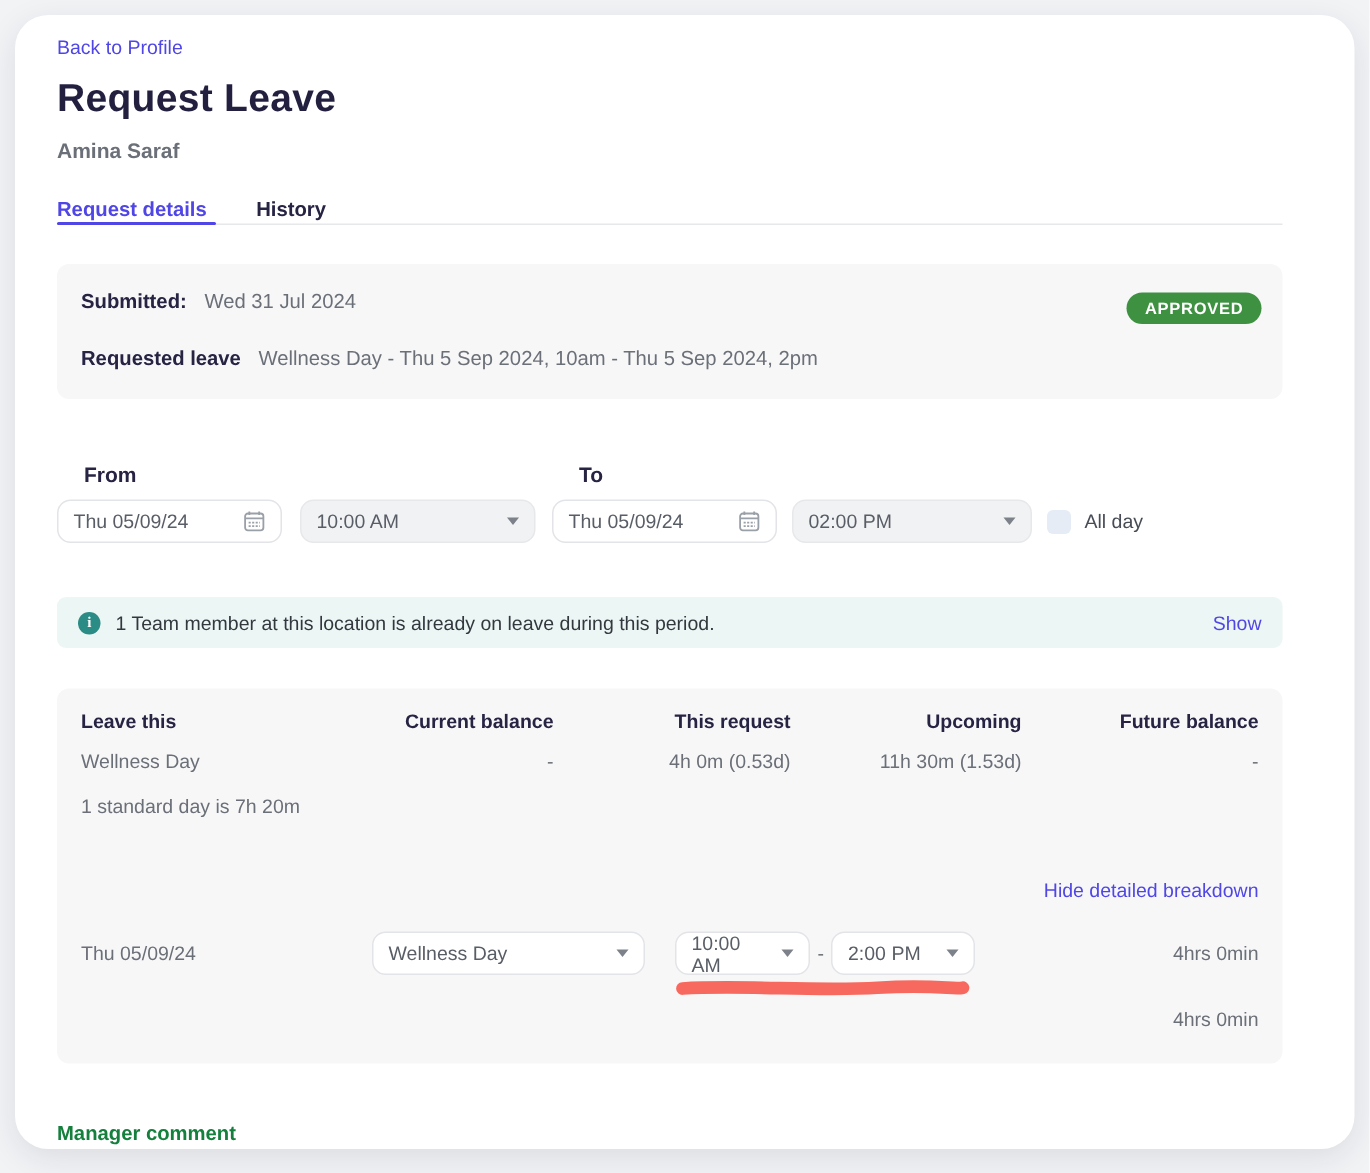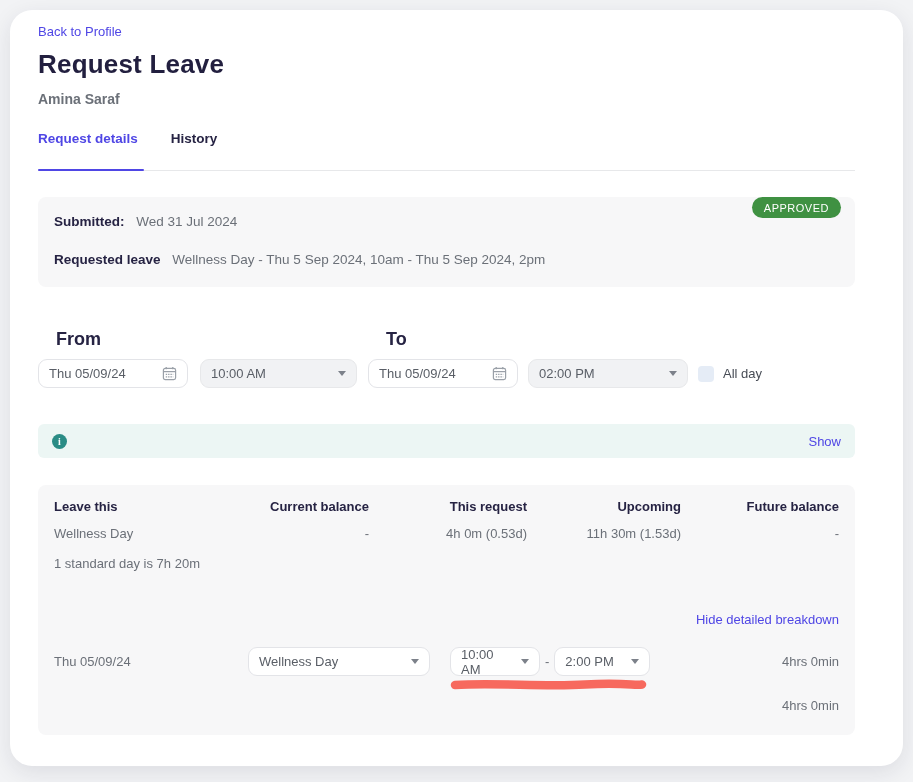--- a/index.html
+++ b/index.html
@@ -19,44 +19,44 @@
     padding: 12px 48px 40px 28px;
     overflow: hidden;
   }
   a, .link { color: #4f46e5; text-decoration: none; cursor: pointer; }
   .back-link { font-size: 13px; display: inline-block; margin-top: 2px; }
   h1 { font-size: 26px; font-weight: 700; color: #221f3f; margin: 9px 0 11px; letter-spacing: .2px; }
   .subtitle { font-size: 14px; font-weight: 700; color: #6b7078; margin-bottom: 24px; }
 
   
   .tabs { display: flex; gap: 33px; border-bottom: 1px solid #e7e8ea; }
-  .tab { font-size: 13.5px; font-weight: 700; padding-bottom: 24px; cursor: pointer; color: #262343; position: relative; }
+  .tab { font-size: 13.5px; font-weight: 700; padding-bottom: 2px; cursor: pointer; color: #262343; position: relative; }
   .tab.active { color: #4f46e5; }
   .tab.active::after {
     content: ""; position: absolute; left: 0; right: -6px; bottom: -1px;
     height: 2.5px; background: #4f46e5; border-radius: 2px;
   }
 
   
   .summary {
     margin-top: 26px; background: #f7f7f8; border-radius: 8px;
     padding: 17px 16px 20px 16px; position: relative;
   }
   .summary-row { font-size: 13.5px; margin-bottom: 0; }
   .summary-row + .summary-row { margin-top: 23px; }
   .summary-label { font-weight: 700; color: #262343; margin-right: 8px; }
   .summary-value { color: #6b7078; }
   .badge {
-    position: absolute; top: 0; right: 14px;
-    background: #3f9142; color: #fff; font-size: 11px; font-weight: 400;
+    position: absolute; top: 19px; right: 14px;
+    background: #3f9142; color: #fff; font-size: 11px; font-weight: 700;
     letter-spacing: .5px; padding: 5px 12px 4px; border-radius: 13px;
   }
 
   
-  .form-labels { display: flex; margin-top: 42px; font-size: 18px; font-weight: 700; color: #262343; padding-left: 18px; }
+  .form-labels { display: flex; margin-top: 42px; font-size: 14px; font-weight: 700; color: #262343; padding-left: 18px; }
   .form-labels .from-lbl { width: 330px; }
   .form-row { display: flex; align-items: center; margin-top: 9px; }
   .field {
     height: 29px; border: 1px solid #e3e4e8; border-radius: 9px;
     display: flex; align-items: center; font-size: 13px; color: #595e66;
     background: #fff; padding: 0 10px; cursor: pointer;
   }
   .date-field { width: 150px; justify-content: space-between; }
   .select-field { justify-content: space-between; }
   .select-gray { background: #f1f2f4; border-color: #e7e8ea; }
@@ -174,20 +174,21 @@
     <div class="field select-field select-gray" style="width:160px">
       <span>02:00 PM</span>
       <span class="caret"></span>
     </div>
     <div class="checkbox"></div>
     <div class="allday-label">All day</div>
   </div>
 
   <div class="banner">
     <span class="info-icon">i</span>
+    <span>1 Team member at this location is already on leave during this period.</span>
     <span class="link">Show</span>
   </div>
 
   <div class="panel">
     <div class="trow thead">
       <div class="c1">Leave this</div>
       <div class="cnum">Current balance</div>
       <div class="cnum">This request</div>
       <div class="cnum" style="width:154px">Upcoming</div>
       <div class="cnum">Future balance</div>

